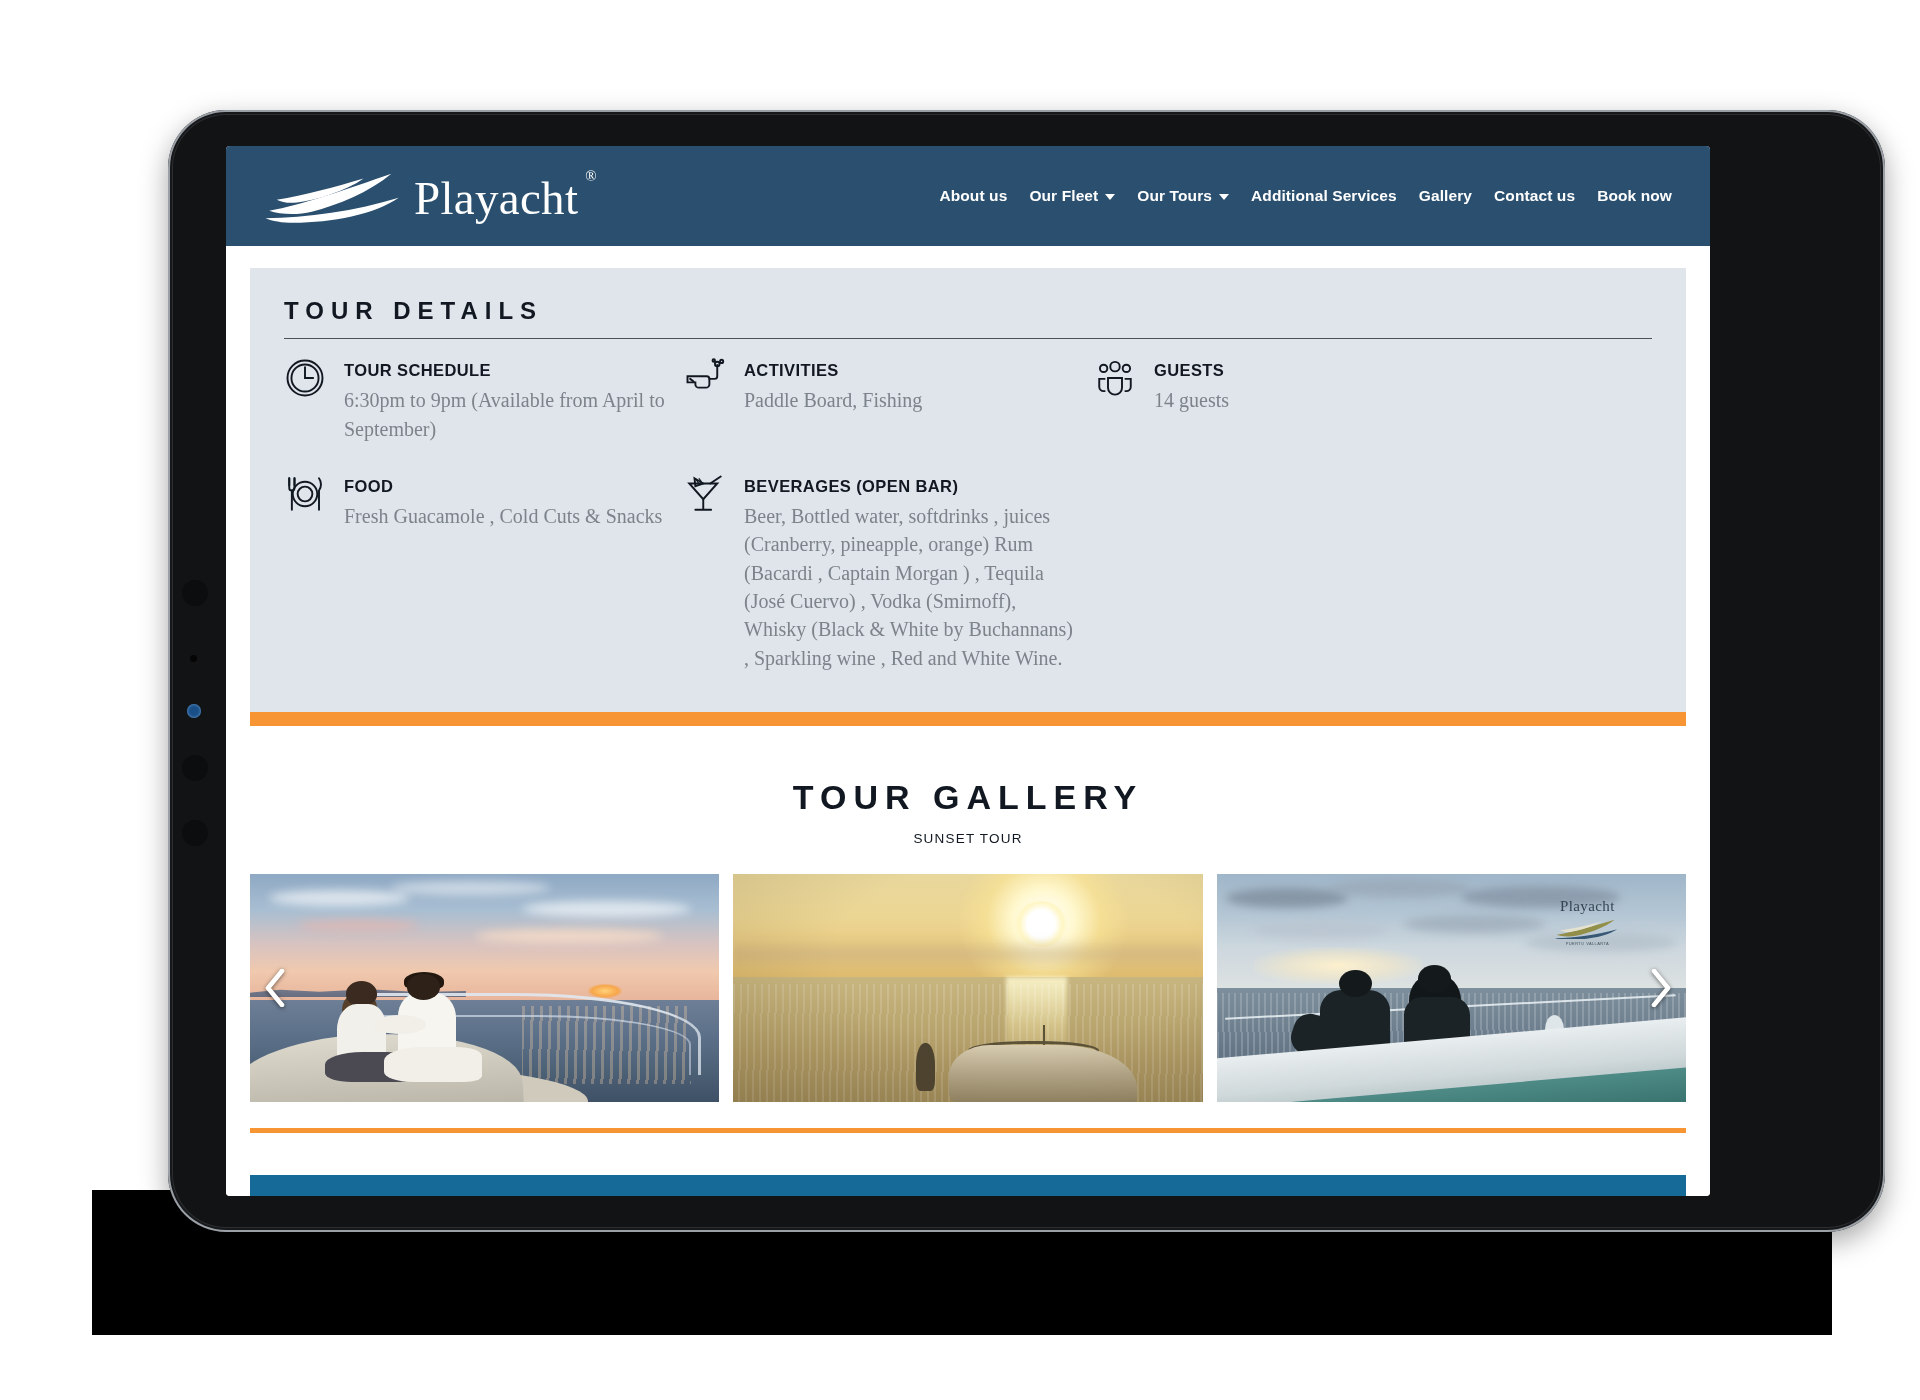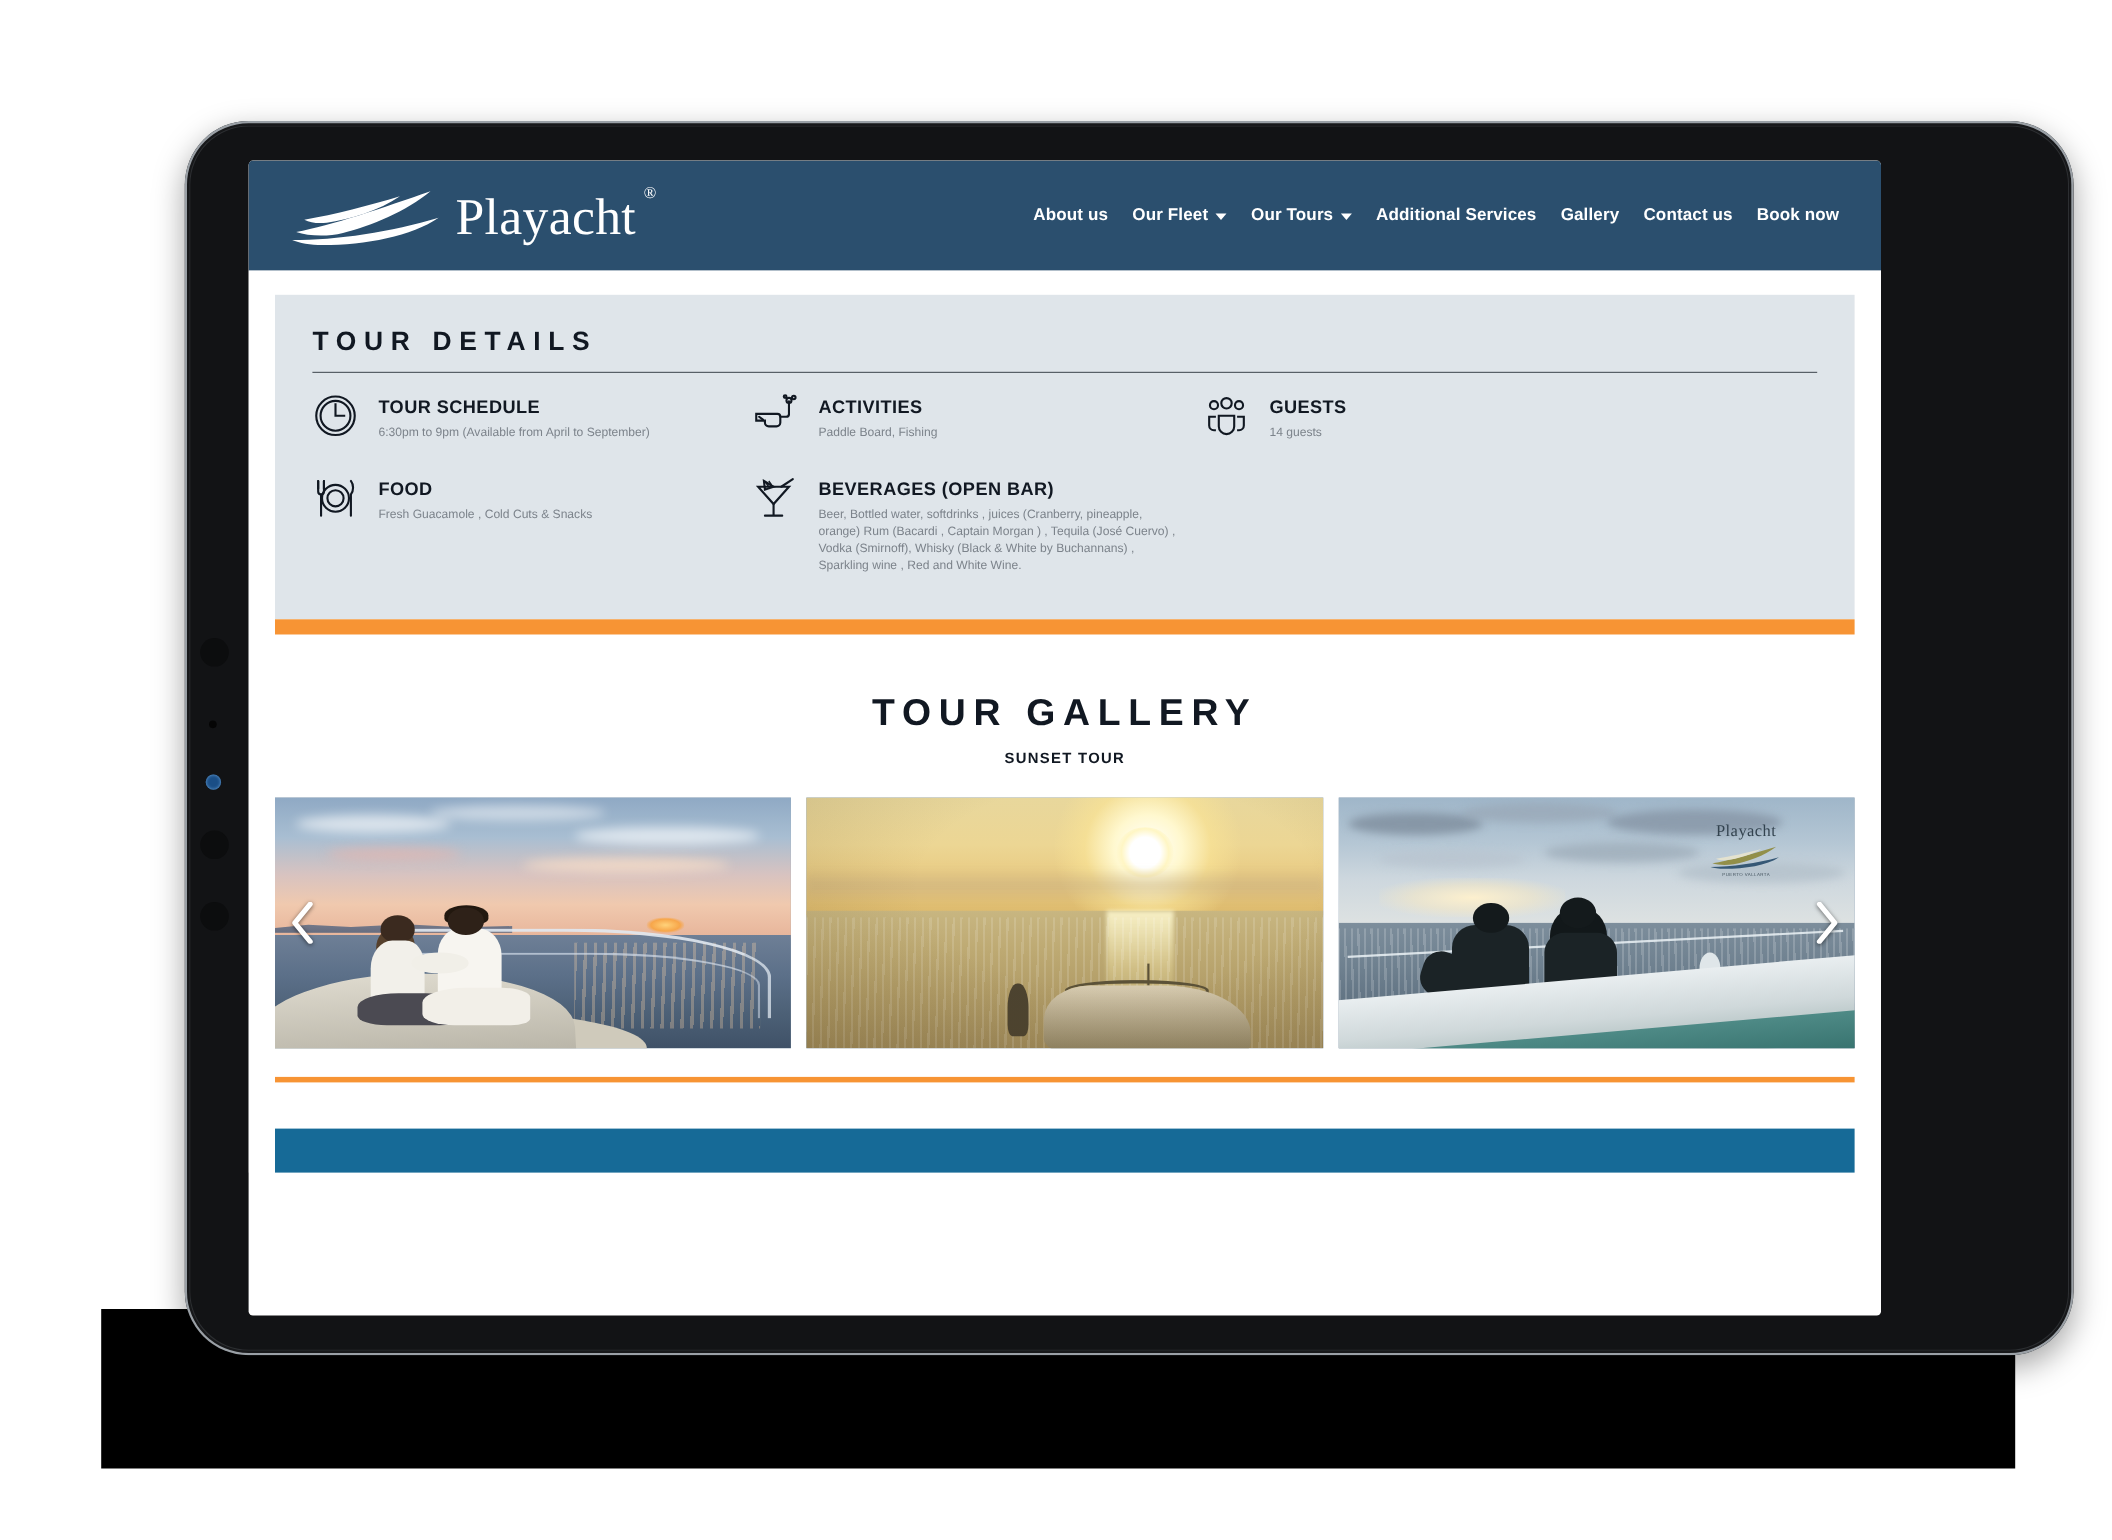--- a/index.html
+++ b/index.html
@@ -175,24 +175,25 @@
   .detail-body { padding-top: 4px; }
   .detail-label {
     font-size: 16.5px;
     font-weight: bold;
     letter-spacing: 0.4px;
     color: #111822;
     line-height: 1.2;
   }
   .detail-value {
     margin-top: 5px;
-    font-size: 11px;
+    font-size: 20px;
     color: #7c838b;
     line-height: 1.42;
     max-width: 330px;
+    font-family: Liberation Serif, serif;
   }
 
   
   .bar-orange-thick {
     margin: 0 24px;
     height: 14px;
     background: #f79434;
   }
 
   
@@ -201,21 +202,21 @@
     text-align: center;
     font-size: 34px;
     font-weight: bold;
     letter-spacing: 7px;
     color: #111822;
   }
   .gallery-sub {
     text-align: center;
     margin-top: 14px;
     font-size: 13.5px;
-    font-weight: bold;
+    font-weight: normal;
     letter-spacing: 1.2px;
     color: #111822;
   }
 
   .gallery-strip {
     margin: 28px 24px 0 24px;
     display: flex;
     gap: 14px;
     position: relative;
   }

